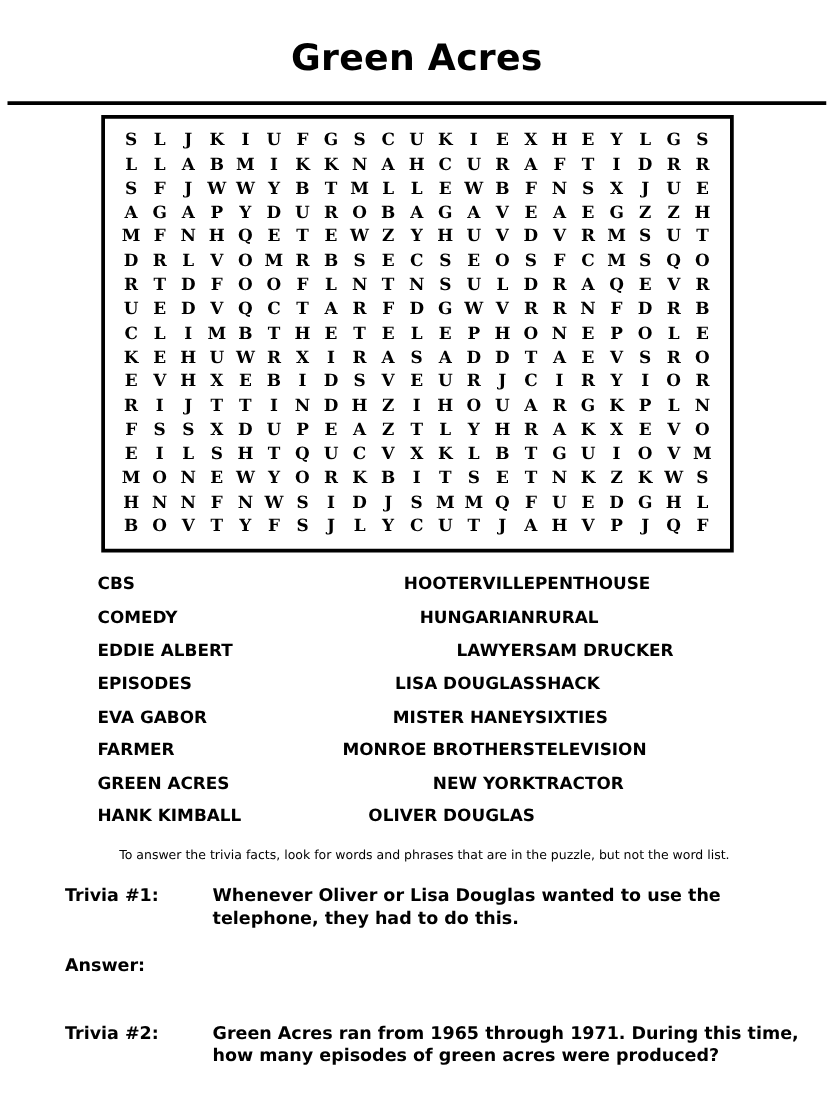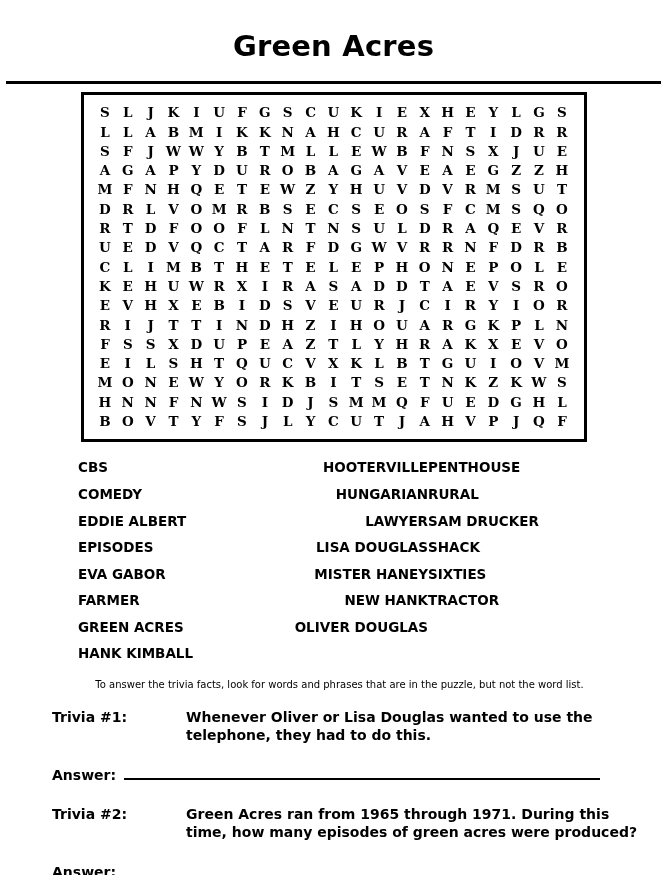--- a/index.html
+++ b/index.html
@@ -99,21 +99,20 @@
   }
 
   
   .trivia {
     margin: 18px 0 0 52px;
     width: 600px;
   }
   .trivia-row {
     display: flex;
     align-items: flex-start;
-    gap: 16px;
   }
   .trivia-label {
     font-family: "DejaVu Sans", sans-serif;
     font-size: 14px;
     font-weight: bold;
     white-space: nowrap;
     flex: 0 0 auto;
     padding-right: 7px;
     line-height: 18px;
   }
@@ -121,20 +120,21 @@
     font-family: "DejaVu Sans", sans-serif;
     font-size: 14px;
     font-weight: bold;
     line-height: 18px;
     margin-left: 36px;
   }
   .answer-row {
     display: flex;
     align-items: baseline;
     margin-top: 21px;
+    flex-direction: column;
   }
   .answer-label {
     font-family: "DejaVu Sans", sans-serif;
     font-size: 14px;
     font-weight: bold;
     padding-right: 8px;
   }
   .answer-line {
     flex: 1 1 auto;
     border-bottom: 2px solid #000;
@@ -562,29 +562,31 @@
         <div class="word">FARMER</div>
         <div class="word">GREEN ACRES</div>
         <div class="word">HANK KIMBALL</div>
       </div>
     <div class="words-col c2" id="wordcol2">
         <div class="word">HOOTERVILLE</div>
         <div class="word">HUNGARIAN</div>
         <div class="word">LAWYER</div>
         <div class="word">LISA DOUGLAS</div>
         <div class="word">MISTER HANEY</div>
-        <div class="word">NEW HANK</div>
+        <div class="word">MONROE BROTHERS</div>
+        <div class="word">NEW YORK</div>
         <div class="word">OLIVER DOUGLAS</div>
       </div>
     <div class="words-col c3" id="wordcol3">
         <div class="word">PENTHOUSE</div>
         <div class="word">RURAL</div>
         <div class="word">SAM DRUCKER</div>
         <div class="word">SHACK</div>
         <div class="word">SIXTIES</div>
+        <div class="word">TELEVISION</div>
         <div class="word">TRACTOR</div>
       </div>
   </div>
 
   <div class="instruction">To answer the trivia facts, look for words and phrases that are in the puzzle, but not the word list.</div>
 
   <div class="trivia">
 
     <div class="trivia-1">
       <div class="trivia-row">

